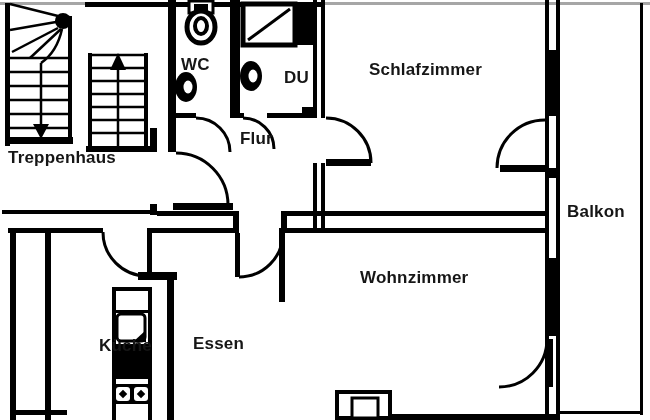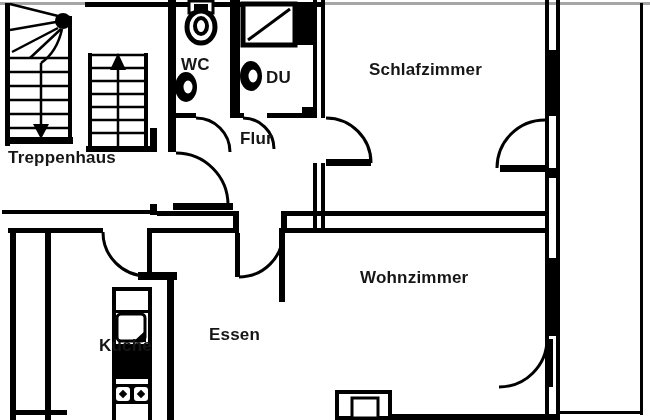--- a/index.html
+++ b/index.html
@@ -3,26 +3,26 @@
 <meta charset="utf-8">
 <style>
   html,body{margin:0;padding:0;background:#fff;}
   .plan{position:relative;width:650px;height:420px;background:#ffffff;overflow:hidden;
         font-family:"Liberation Sans", sans-serif;}
   .plan svg{position:absolute;left:0;top:0;}
   .room-label{position:absolute;font-weight:700;color:#161616;white-space:nowrap;
               font-size:17px;letter-spacing:0.2px;}
   .lbl-treppenhaus{left:8px;top:148px;}
   .lbl-wc{left:181px;top:55px;}
-  .lbl-du{left:266px;top:68px;}
+  .lbl-du{left:284px;top:68px;}
   .lbl-flur{left:240px;top:129px;}
   .lbl-schlafzimmer{left:369px;top:60px;text-align:center;}
   .lbl-balkon{left:567px;top:202px;}
   .lbl-kueche{left:55px;top:336px;margin-left:44px;}
-  .lbl-essen{left:193px;top:325px;margin-left:16px;}
+  .lbl-essen{left:193px;top:334px;}
   .lbl-wohnzimmer{left:360px;top:268px;}
 </style>
 </head>
 <body>
 
 <div class="plan">
 
   <svg width="650" height="420" viewBox="0 0 650 420">
 
     <g>
@@ -190,17 +190,18 @@
       <rect x="352" y="398" width="26" height="20" stroke-width="3"></rect>
     </g>
 
   </svg>
 
   <div class="room-label lbl-treppenhaus">Treppenhaus</div>
   <div class="room-label lbl-wc">WC</div>
   <div class="room-label lbl-du">DU</div>
   <div class="room-label lbl-flur">Flur</div>
   <div class="room-label lbl-schlafzimmer">Schlafzimmer</div>
+  <div class="room-label lbl-balkon">Balkon</div>
   <div class="room-label lbl-kueche">Küche</div>
   <div class="room-label lbl-essen">Essen</div>
   <div class="room-label lbl-wohnzimmer">Wohnzimmer</div>
 
 </div>
 
 </body></html>

